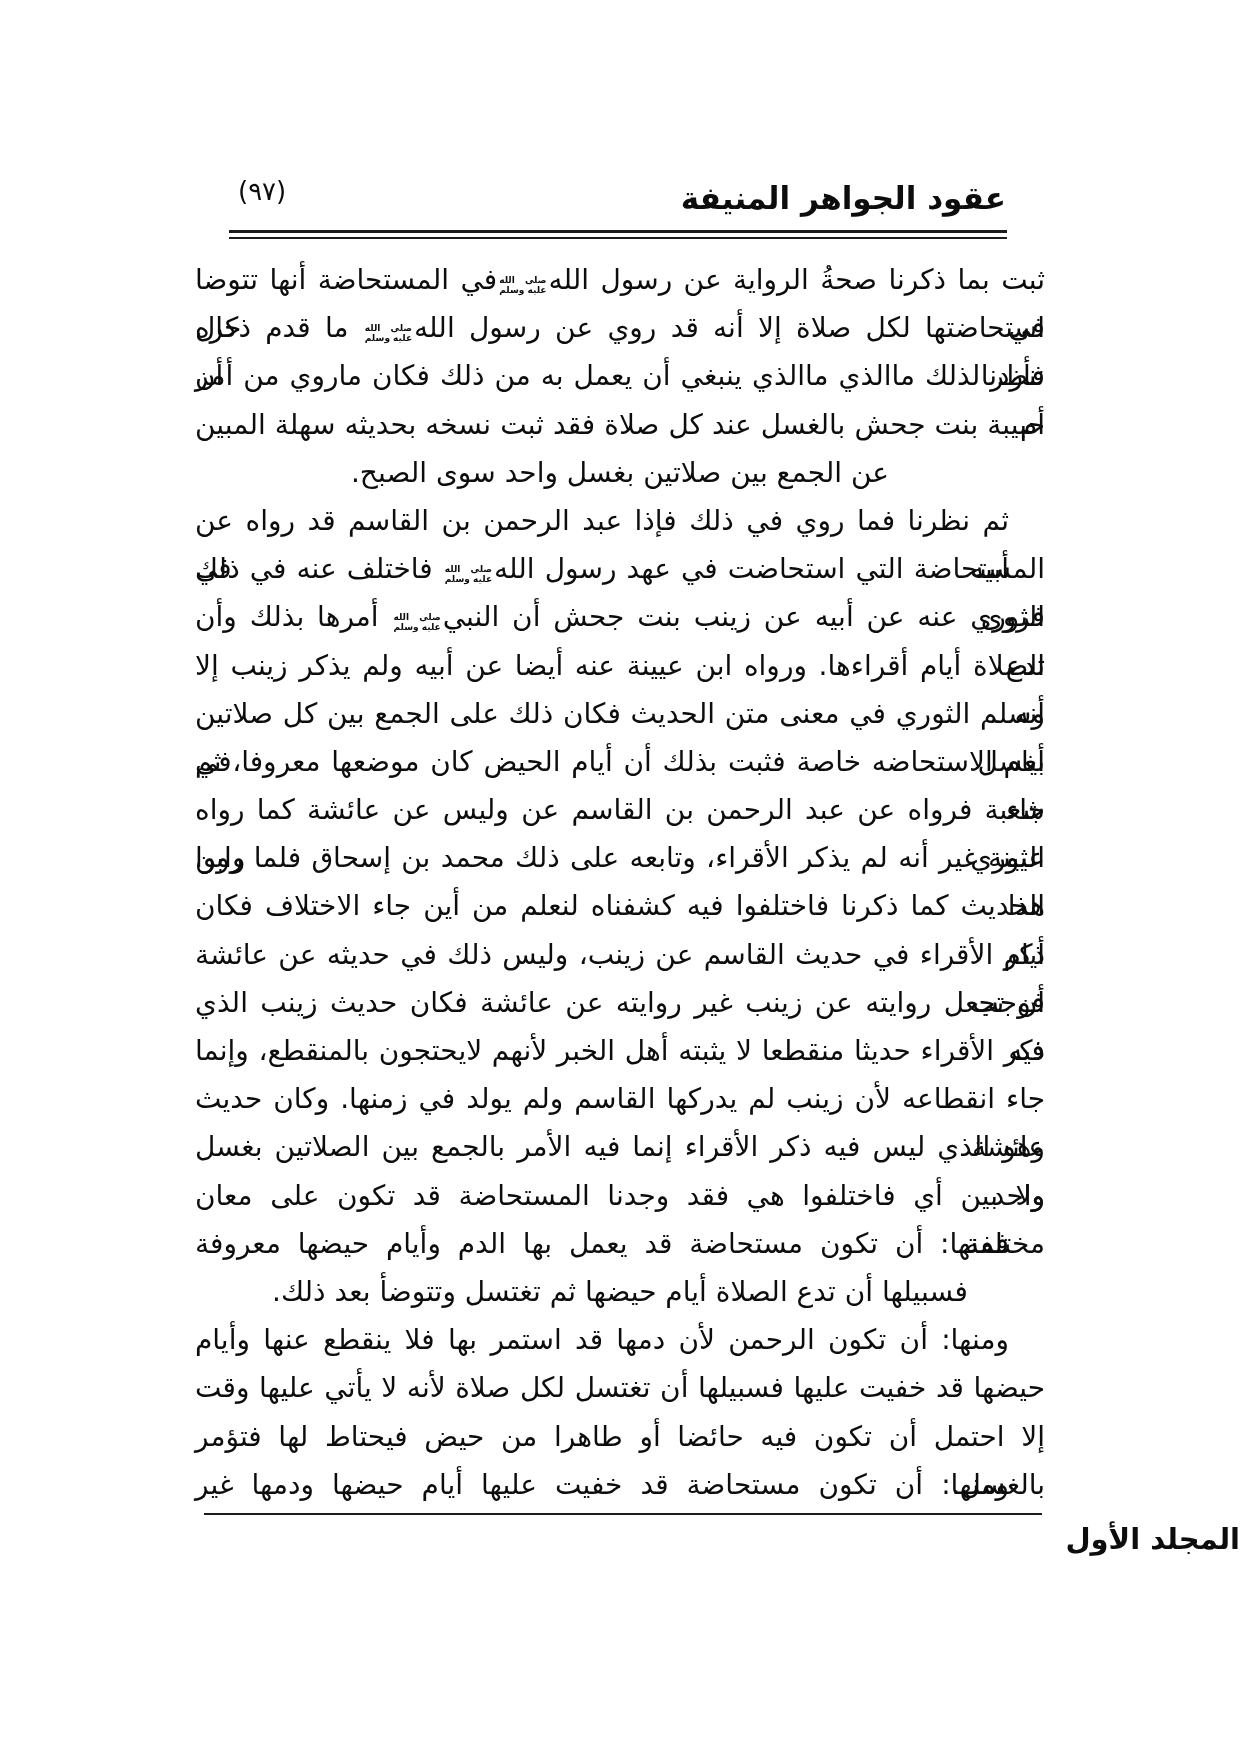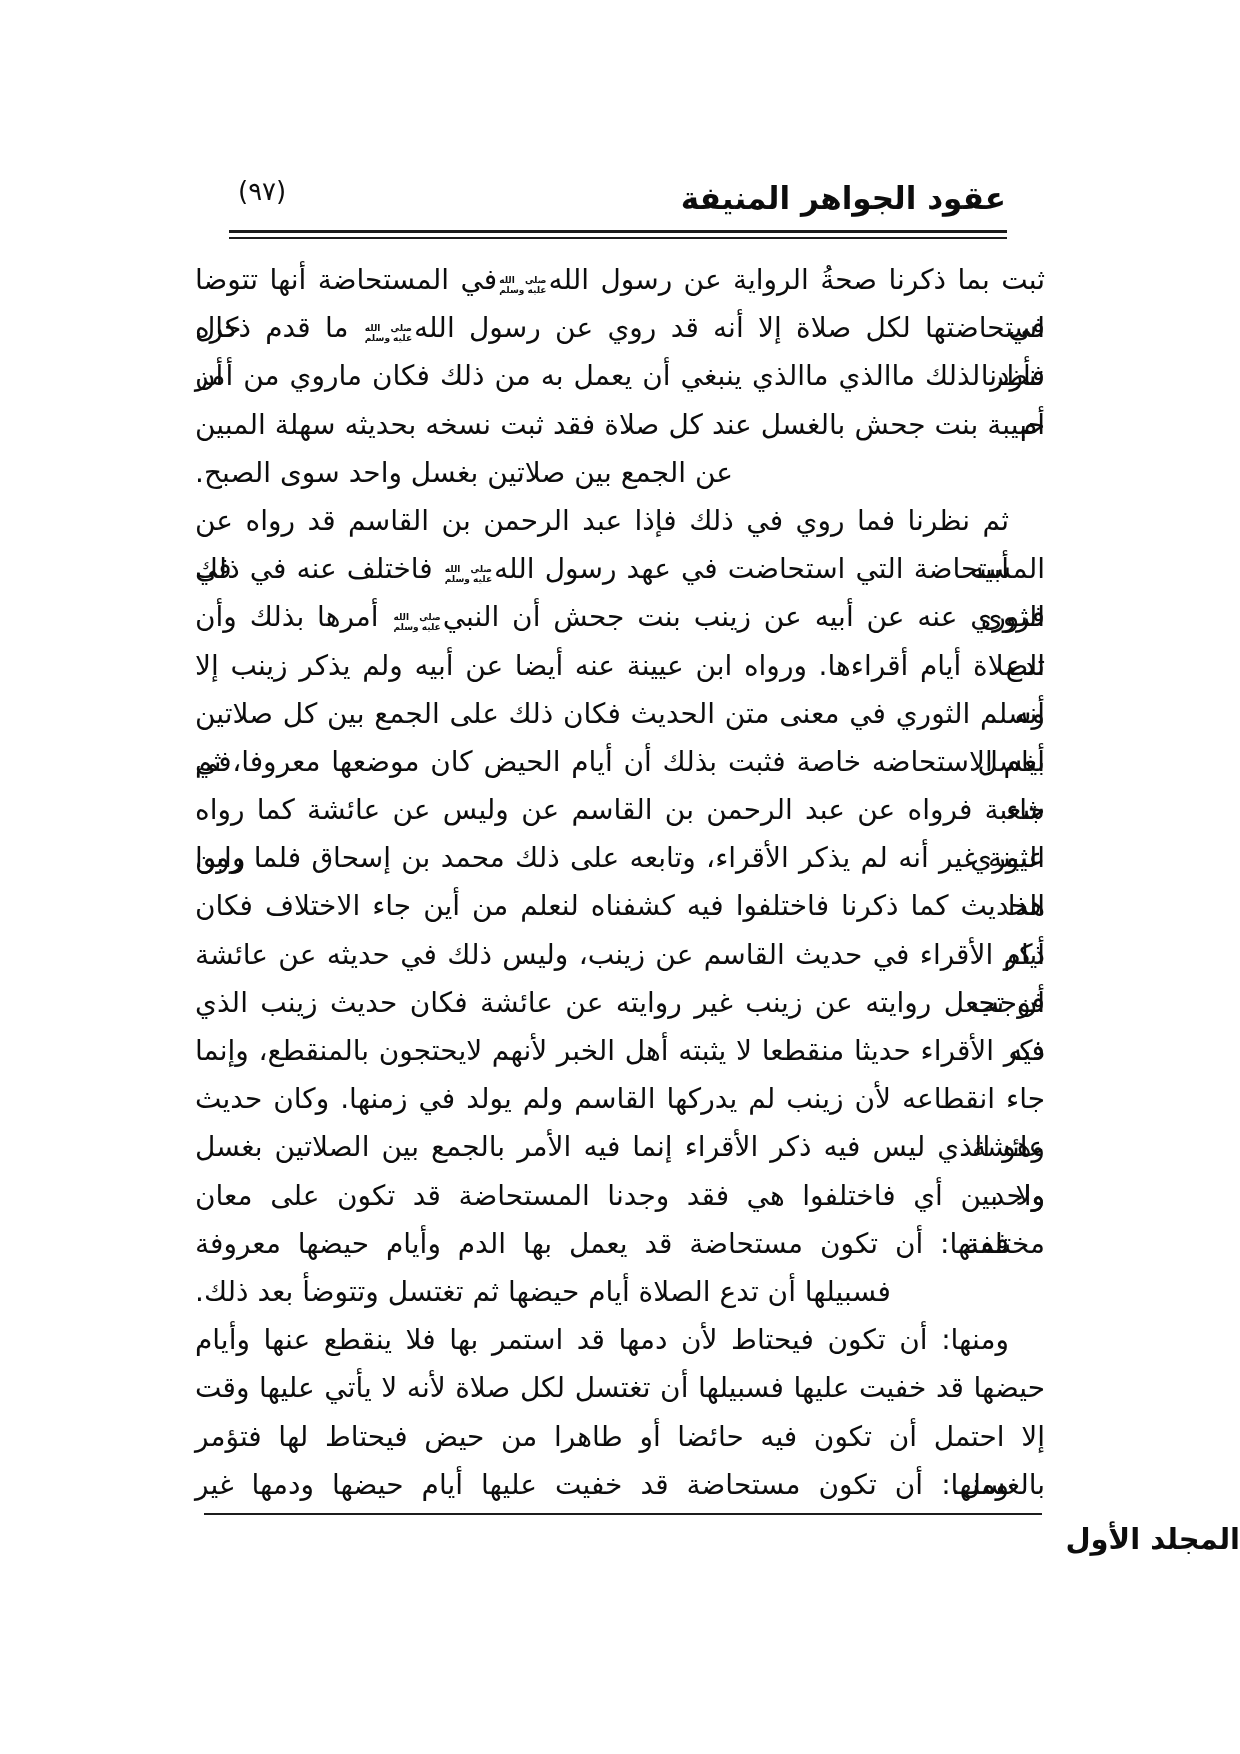--- a/index.html
+++ b/index.html
@@ -34,21 +34,21 @@
   .body-text {
     position:absolute; top:256px; right:195px; width:850px;
     font-size:28px;
     direction:rtl;
   }
   .line {
     height:48.2px; line-height:48.2px;
     white-space:normal; overflow:visible;
   }
   .line.justify { text-align:justify; text-align-last:justify; }
-  .line.lastline { text-align:left; }
+  .line.lastline { text-align:center; }
   .line.indent { padding-right:36px; }
 
   
   .saw {
     display:inline-block;
     font-size:9px; line-height:1.15;
     text-align:center; vertical-align:-4px;
     margin:0 2px; font-weight:bold;
     letter-spacing:0;
   }
@@ -91,21 +91,21 @@
       <div class="line justify">عيينة غير أنه لم يذكر الأقراء، وتابعه على ذلك محمد بن إسحاق فلما رووا هذا</div>
       <div class="line justify">الحديث كما ذكرنا فاختلفوا فيه كشفناه لنعلم من أين جاء الاختلاف فكان ذكر</div>
       <div class="line justify">أيام الأقراء في حديث القاسم عن زينب، وليس ذلك في حديثه عن عائشة فوجب</div>
       <div class="line justify">أن تجعل روايته عن زينب غير روايته عن عائشة فكان حديث زينب الذي فيه</div>
       <div class="line justify">ذكر الأقراء حديثا منقطعا لا يثبته أهل الخبر لأنهم لايحتجون بالمنقطع، وإنما</div>
       <div class="line justify">جاء انقطاعه لأن زينب لم يدركها القاسم ولم يولد في زمنها. وكان حديث عائشة</div>
       <div class="line justify">وهو الذي ليس فيه ذكر الأقراء إنما فيه الأمر بالجمع بين الصلاتين بغسل واحد</div>
       <div class="line justify">ولا بين أي فاختلفوا هي فقد وجدنا المستحاضة قد تكون على معان مختلفة.</div>
       <div class="line justify indent">فمنها: أن تكون مستحاضة قد يعمل بها الدم وأيام حيضها معروفة</div>
       <div class="line lastline">فسبيلها أن تدع الصلاة أيام حيضها ثم تغتسل وتتوضأ بعد ذلك.</div>
-      <div class="line justify indent">ومنها: أن تكون فيحتاط لأن دمها قد استمر بها فلا ينقطع عنها وأيام</div>
+      <div class="line justify indent">ومنها: أن تكون الرحمن لأن دمها قد استمر بها فلا ينقطع عنها وأيام</div>
       <div class="line justify">حيضها قد خفيت عليها فسبيلها أن تغتسل لكل صلاة لأنه لا يأتي عليها وقت</div>
       <div class="line justify">إلا احتمل أن تكون فيه حائضا أو طاهرا من حيض فيحتاط لها فتؤمر بالغسل.</div>
       <div class="line justify indent">ومنها: أن تكون مستحاضة قد خفيت عليها أيام حيضها ودمها غير</div>
     </div>
 
   <div class="footer-divider"></div>
 
   <div class="volume-label">المجلد الأول</div>
 
 </div>

